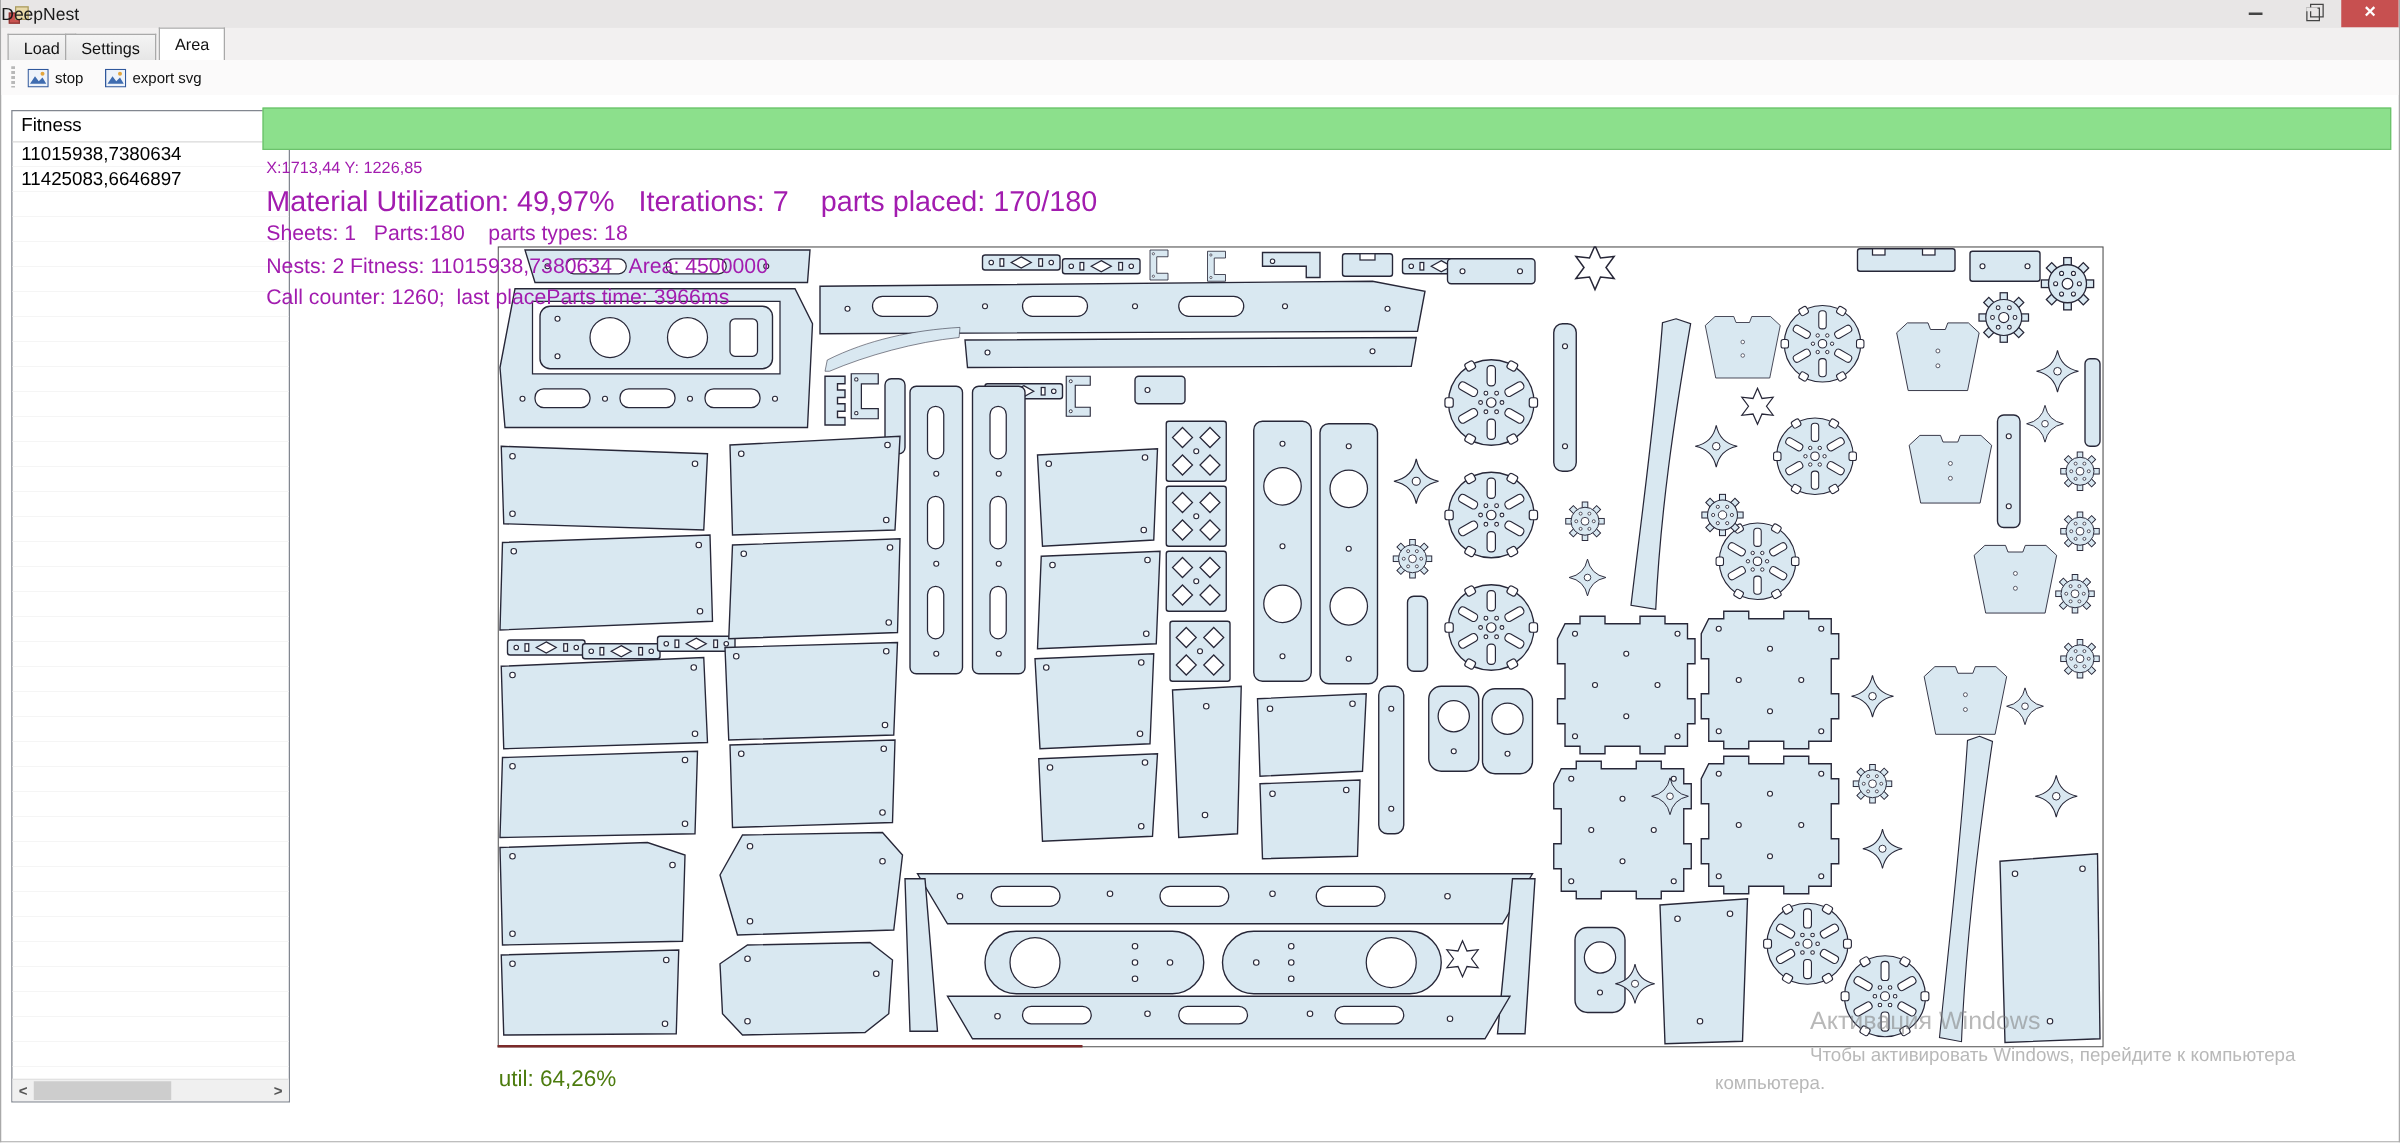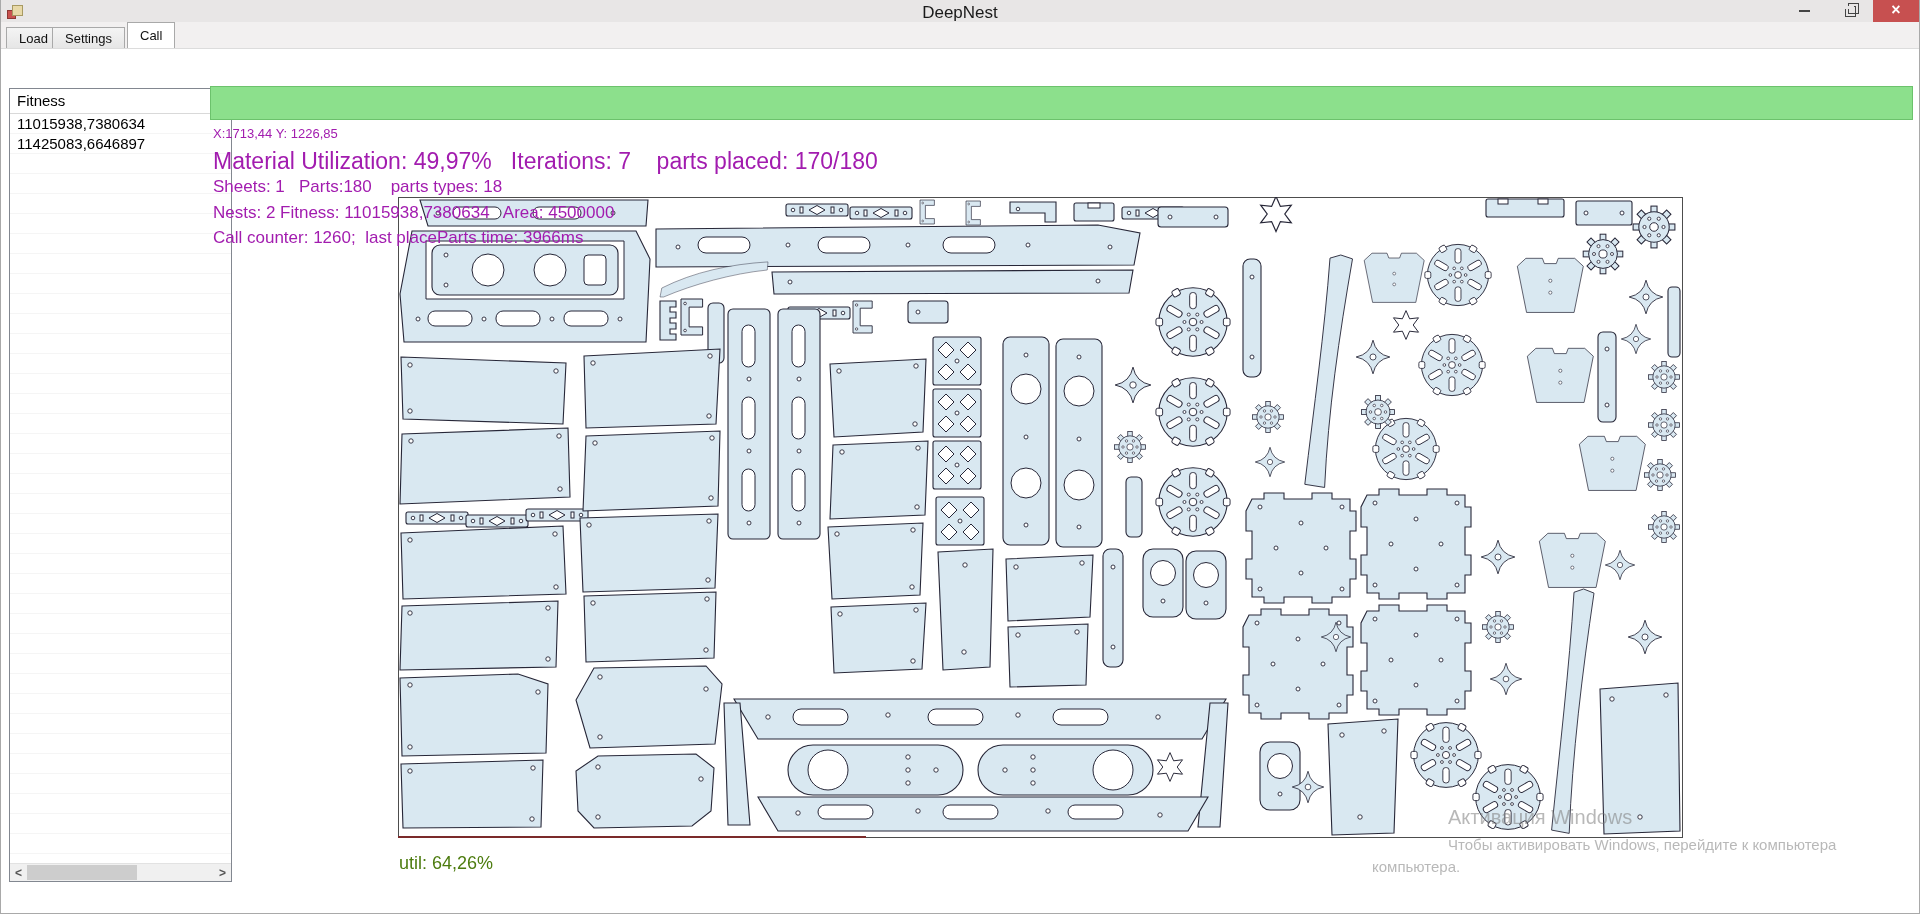--- a/index.html
+++ b/index.html
@@ -2,21 +2,21 @@
 <html><head>
 <meta charset="utf-8">
 <style>
   html,body{margin:0;padding:0;background:#fff;}
   .app{position:relative;width:1920px;height:914px;background:#fff;overflow:hidden;
        font-family:"Liberation Sans",sans-serif;border-left:1px solid #a9a9a9;
        border-right:1px solid #a9a9a9;border-bottom:1px solid #a9a9a9;box-sizing:border-box;}
   
   .titlebar{position:absolute;left:0;top:0;width:100%;height:22px;background:#e8e6e6;
             border-bottom:1px solid #d8d6d6;}
-  .title-text{position:absolute;left:0;right:0;top:3px;text-align:center;font-size:17px;color:#1a1a1a;}
+  .title-text{position:absolute;left:0;right:0;top:3px;font-size:14px;color:#1a1a1a;}
   .appicon{position:absolute;left:5px;top:3px;width:16px;height:16px;}
   .appicon .sq1{position:absolute;left:1px;top:7px;width:7px;height:7px;background:#c9524f;border:1px solid #8d3734;}
   .appicon .sq2{position:absolute;left:6px;top:2px;width:9px;height:9px;background:#e8d9a8;border:1px solid #a89a62;}
   .winbtns{position:absolute;right:0;top:0;height:22px;display:flex;}
   .winbtn{width:46px;height:22px;display:flex;align-items:center;justify-content:center;}
   .minbar{width:11px;height:2px;background:#444;}
   .restore-glyph{position:relative;width:9px;height:9px;border:1px solid #444;background:transparent;}
   .restore-glyph:before{content:"";position:absolute;left:2px;top:-4px;width:9px;height:9px;border:1px solid #444;}
   .restore-glyph:after{content:"";position:absolute;left:-1px;top:-1px;width:9px;height:3px;background:#e8e6e6;}
   .closebtn{background:#c75050;}
@@ -103,23 +103,42 @@
         </div>
       <div class="winbtn closebtn">
           <span>×</span>
         </div>
     </div>
   </div>
 
   <div class="tabstrip">
     <div class="tab tab-load">Load</div>
     <div class="tab tab-settings">Settings</div>
-    <div class="tab active tab-nest">Call</div>
+    <div class="tab active tab-nest">Area</div>
   </div>
 
+  <div class="toolbar">
+    <div class="grip"></div>
+    <div class="tbtn tbtn-stop">
+      <svg class="imgicon" viewBox="0 0 17 15">
+        <rect x="0.5" y="0.5" width="16" height="14" fill="#eef3fa" stroke="#30589c"></rect>
+        <path d="M2,12 L6,6 L9,10 L12,7 L15,12 Z" fill="#3f6cb0"></path>
+        <circle cx="12" cy="4" r="1.6" fill="#e3a53c"></circle>
+      </svg>
+      <span>stop</span>
+    </div>
+    <div class="tbtn tbtn-export">
+      <svg class="imgicon" viewBox="0 0 17 15">
+        <rect x="0.5" y="0.5" width="16" height="14" fill="#eef3fa" stroke="#30589c"></rect>
+        <path d="M2,12 L6,6 L9,10 L12,7 L15,12 Z" fill="#3f6cb0"></path>
+        <circle cx="12" cy="4" r="1.6" fill="#e3a53c"></circle>
+      </svg>
+      <span>export svg</span>
+    </div>
+  </div>
 
   <div class="sidebar">
     <div class="fitness-header">Fitness</div>
     <div class="fitness-list">
       <div class="fitness-item">11015938,7380634</div>
       <div class="fitness-item">11425083,6646897</div>
     </div>
     <div class="hscroll">
       <div class="harrow left">&lt;</div>
       <div class="hthumb"></div>

